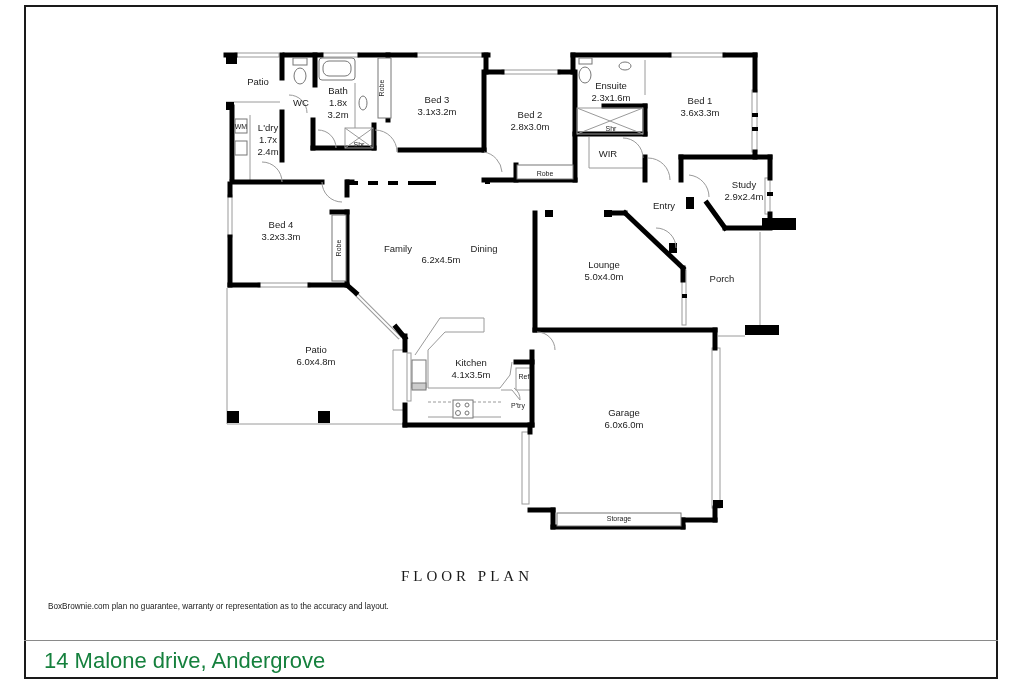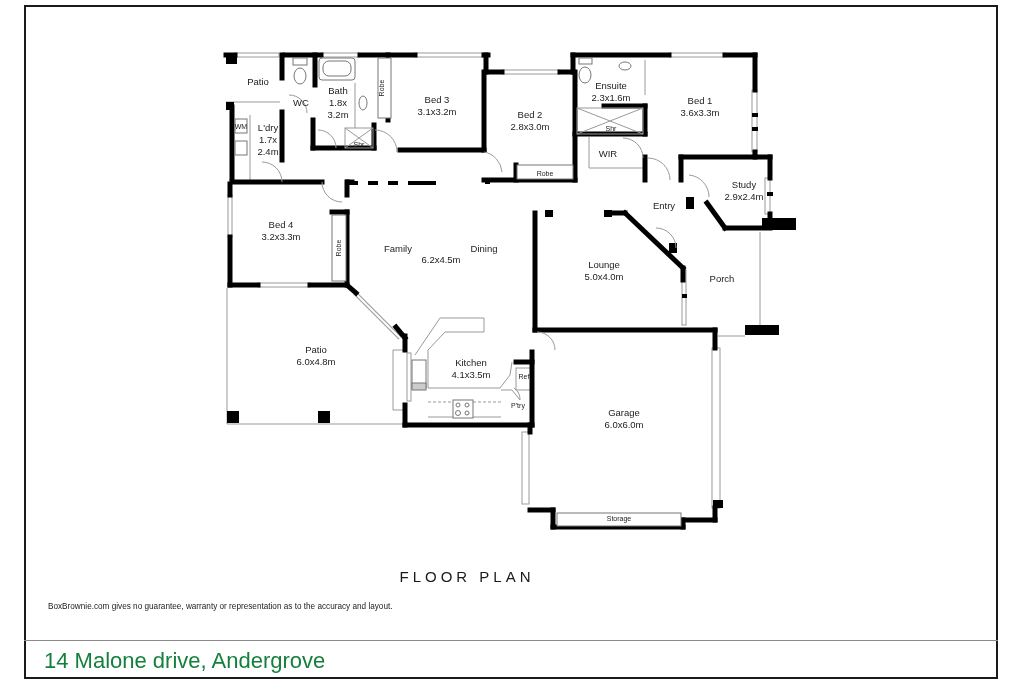--- a/index.html
+++ b/index.html
@@ -1,19 +1,19 @@
 <!DOCTYPE html>
 <html><head>
   <meta charset="utf-8">
   <style>
     html, body { margin: 0; padding: 0; background: #ffffff; }
     body { width: 1024px; height: 683px; position: relative; overflow: hidden; font-family: "Liberation Sans", sans-serif; }
     .sheet { position: absolute; left: 24px; top: 5px; width: 974px; height: 674px; border: 2px solid #1a1a1a; box-sizing: border-box; }
     .plan { position: absolute; left: 0; top: 0; }
-    .plan-title { position: absolute; left: 0; top: 568px; width: 928px; text-align: center; font-size: 15px; letter-spacing: 4px; color: #1a1a1a; }
+    .plan-title { position: absolute; left: 0; top: 568px; width: 928px; text-align: center; font-size: 15px; letter-spacing: 4px; color: #1a1a1a; font-family: Liberation Serif, serif; }
     .plan-title span { display: inline-block; margin-left: 6px; }
     .disclaimer { position: absolute; left: 46px; top: 602px; font-size: 8.2px; line-height: 10.5px; color: #222; }
     .disclaimer div { white-space: nowrap; }
     .disclaimer .d2 { padding-left: 2px; }
     .divider { position: absolute; left: 24px; top: 640px; width: 974px; height: 1px; background: #8a8a8a; }
     .address { position: absolute; left: 44px; top: 648px; font-size: 22px; color: #15803d; white-space: nowrap; }
     svg text { font-family: "Liberation Sans", sans-serif; fill: #222; }
   </style>
 </head>
 <body>
@@ -274,18 +274,18 @@
     <text x="241" y="129">WM</text>
     <text x="524" y="379">Ref</text>
     <text x="518" y="408">P'try</text>
     <text x="619" y="521">Storage</text>
   </g>
 </svg>
 
 <div class="plan-title"><span>FLOOR PLAN</span></div>
 
 <div class="disclaimer">
-  <div class="d2">BoxBrownie.com gives no guarantee, warranty or representation as to the accuracy and layout.</div>
+  <div class="d2">BoxBrownie.com plan no guarantee, warranty or representation as to the accuracy and layout.</div>
 </div>
 
 <div class="divider"></div>
 
 <div class="address">14 Malone drive, Andergrove</div>
 
 </body></html>

